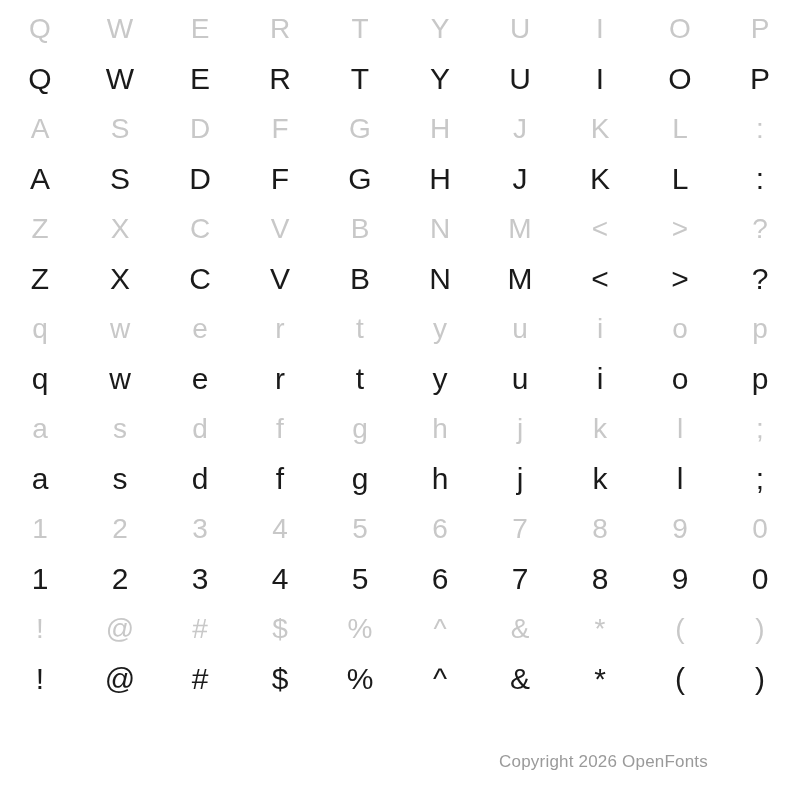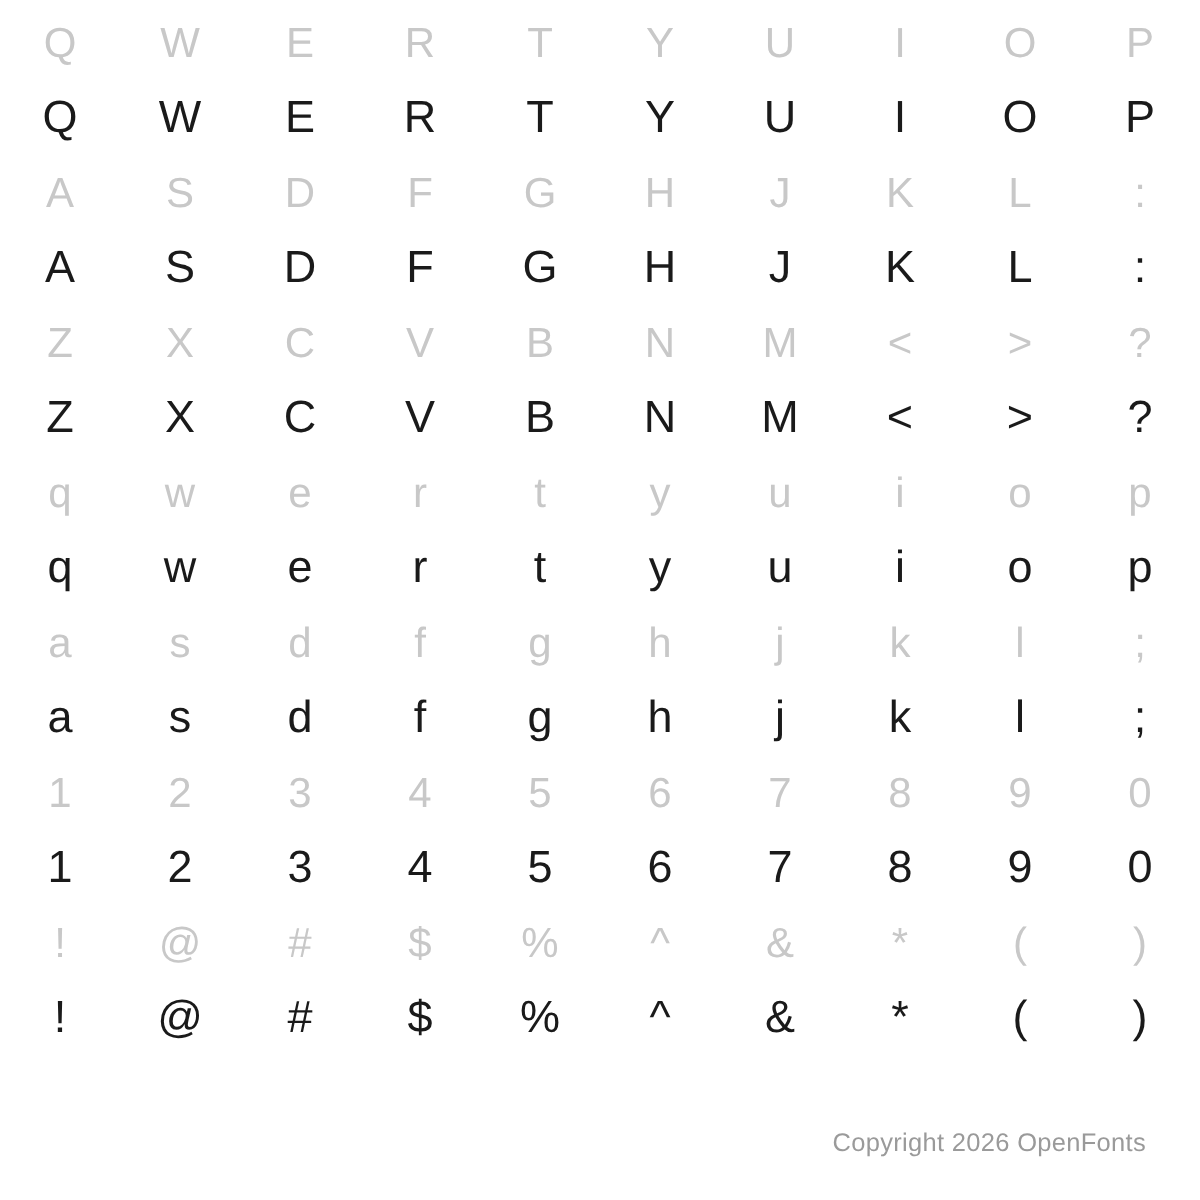--- a/index.html
+++ b/index.html
@@ -50,21 +50,21 @@
     color: #1a1a1a;
     font-size: 30px;
     font-weight: 400;
   }
   .footer {
     position: absolute;
     left: 0;
     bottom: 28px;
     width: 800px;
     text-align: right;
-    padding-right: 36px;
+    padding-right: 92px;
     box-sizing: border-box;
     color: #9a9a9a;
     font-size: 17px;
     letter-spacing: 0.2px;
   }
 </style>
 </head>
 <body>
 
 <div id="specimen">

